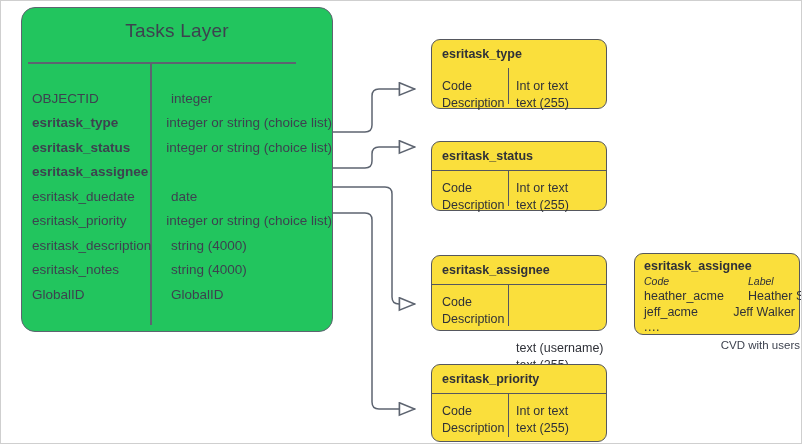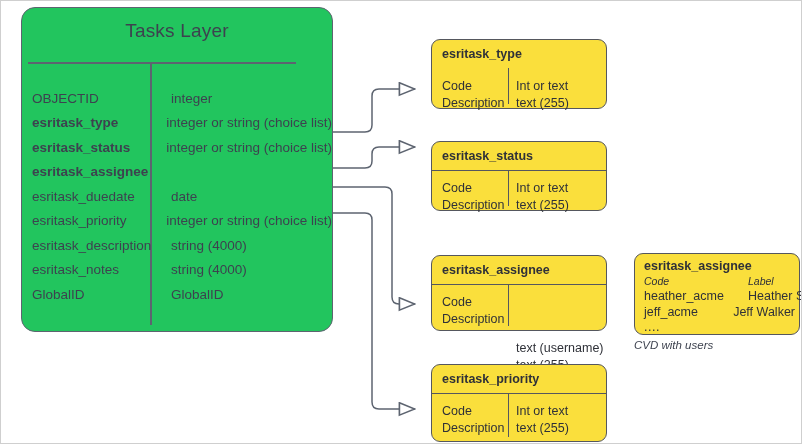--- a/index.html
+++ b/index.html
@@ -173,23 +173,22 @@
     font-size: 12.5px;
     color: #2f3138;
     line-height: 14px;
     letter-spacing: 0.5px;
   }
   #cvd-caption {
     position: absolute;
     left: 633px;
     top: 338px;
     width: 166px;
-    text-align: left;
+    text-align: right;
     font-size: 11.5px;
-    font-style: italic;
     color: #3d424f;
   }
 </style>
 </head>
 <body>
 
 <div id="canvas">
 
   <svg id="wires" viewBox="0 0 802 444" width="802" height="444">
     <defs>

